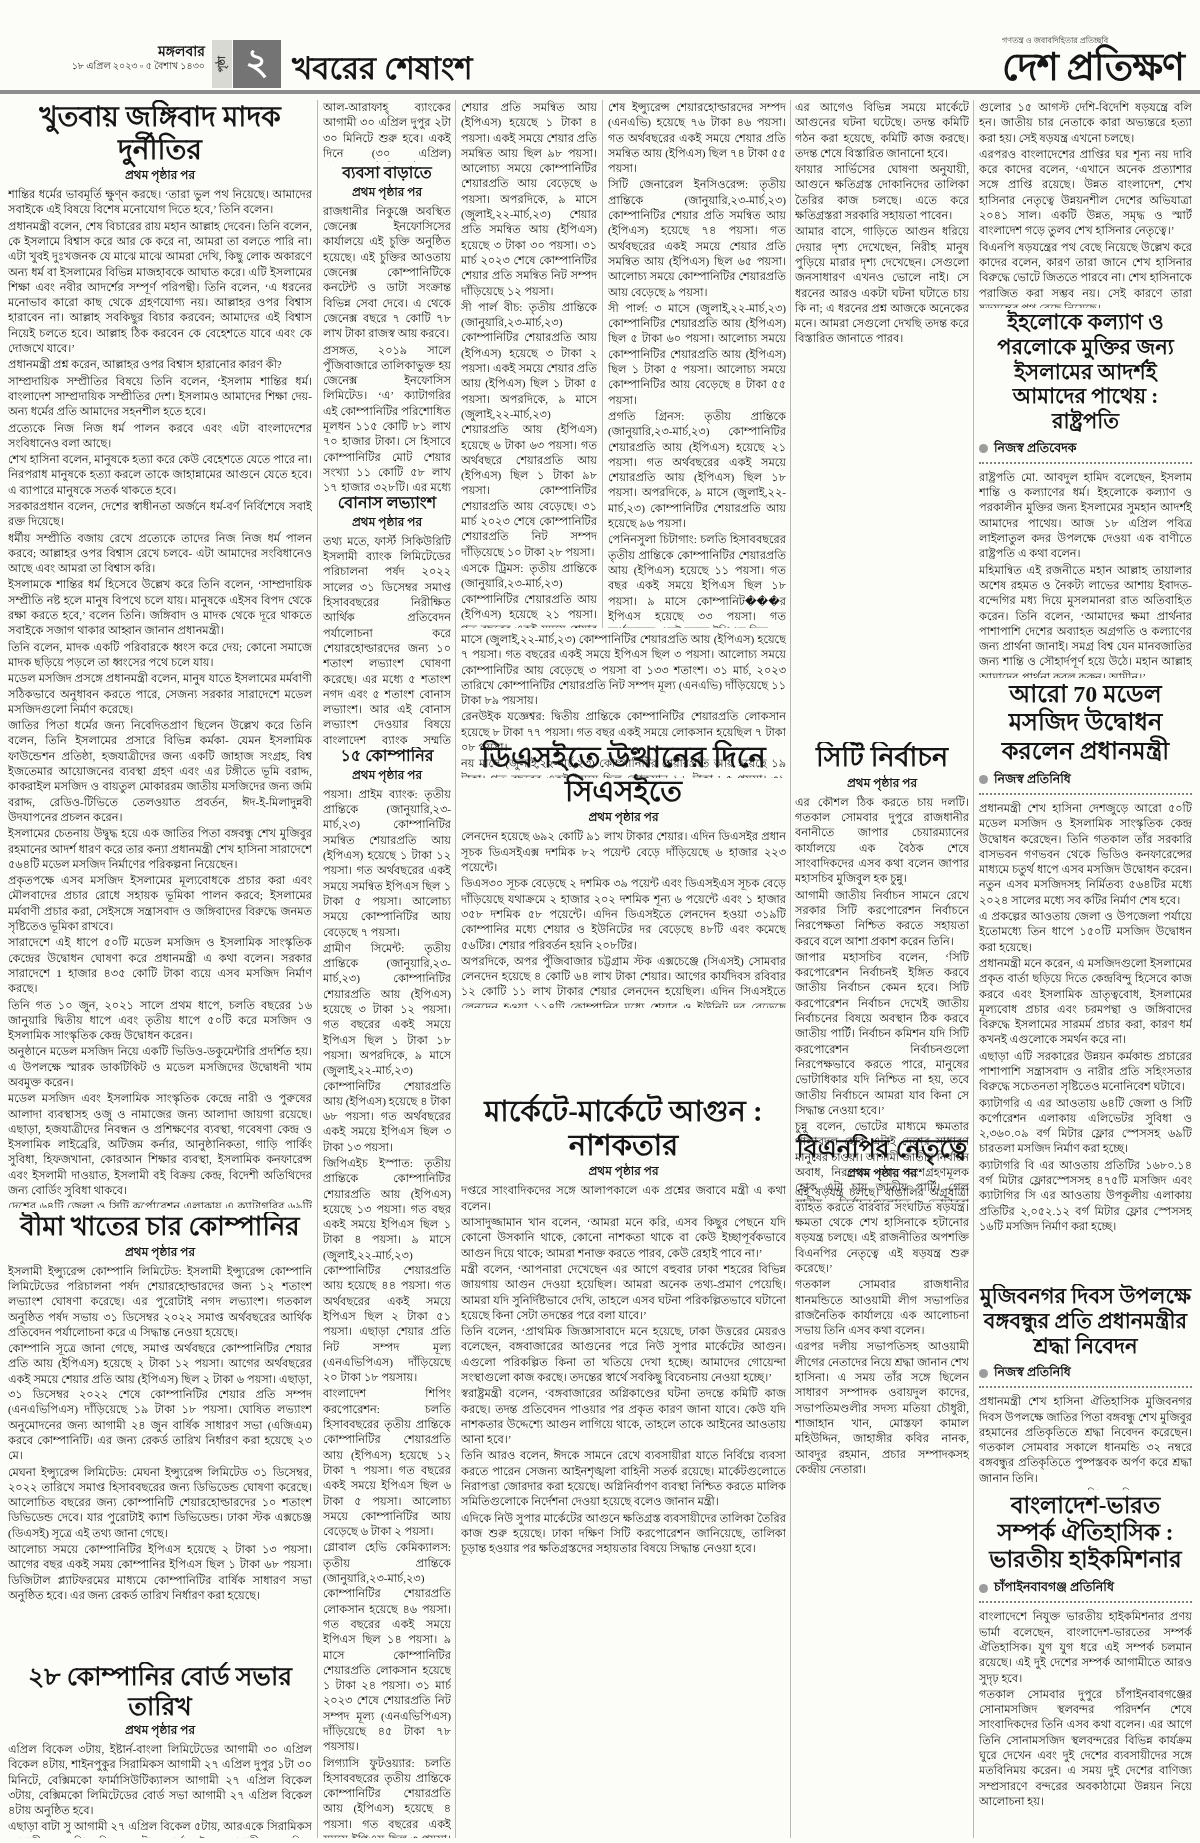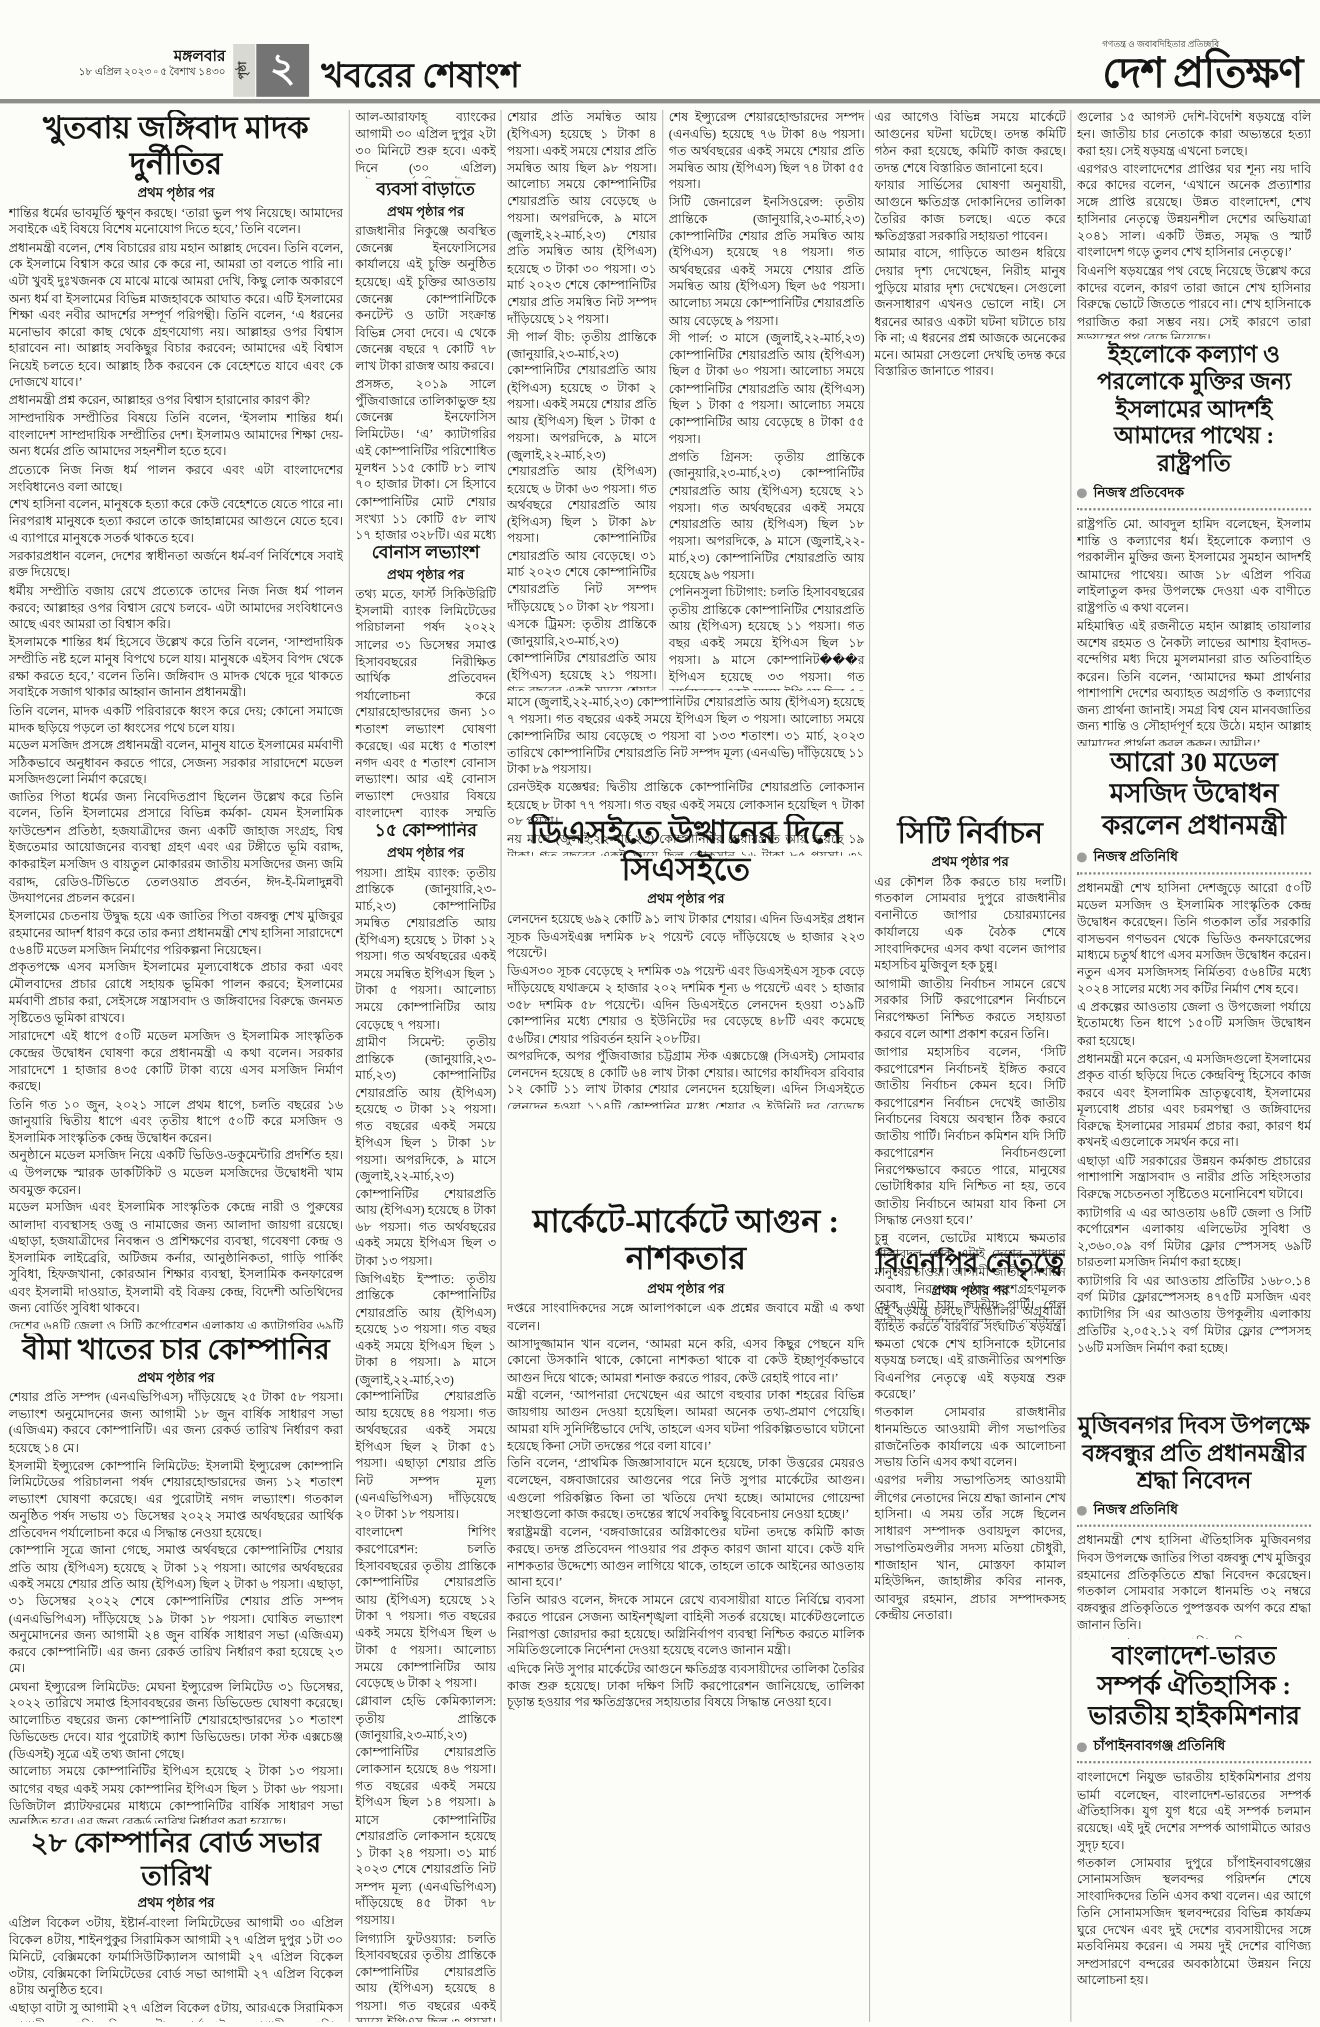--- a/index.html
+++ b/index.html
@@ -83,21 +83,20 @@
         <p>অনুষ্ঠানে মডেল মসজিদ নিয়ে একটি ভিডিও-ডকুমেন্টারি প্রদর্শিত হয়। এ উপলক্ষে স্মারক ডাকটিকিট ও মডেল মসজিদের উদ্বোধনী খাম অবমুক্ত করেন।</p>
         <p>মডেল মসজিদ এবং ইসলামিক সাংস্কৃতিক কেন্দ্রে নারী ও পুরুষের আলাদা ব্যবস্থাসহ ওজু ও নামাজের জন্য আলাদা জায়গা রয়েছে। এছাড়া, হজযাত্রীদের নিবন্ধন ও প্রশিক্ষণের ব্যবস্থা, গবেষণা কেন্দ্র ও ইসলামিক লাইব্রেরি, অটিজম কর্নার, আনুষ্ঠানিকতা, গাড়ি পার্কিং সুবিধা, হিফজখানা, কোরআন শিক্ষার ব্যবস্থা, ইসলামিক কনফারেন্স এবং ইসলামী দাওয়াত, ইসলামী বই বিক্রয় কেন্দ্র, বিদেশী অতিথিদের জন্য বোর্ডিং সুবিধা থাকবে।</p>
         <p>দেশের ৬৪টি জেলা ও সিটি কর্পোরেশন এলাকায় এ ক্যাটাগরির ৬৯টি মসজিদ নির্মাণ করা হচ্ছে। চারতলা বিশিষ্ট এসব মসজিদের প্রতিটির মেঝের আয়তন ২,৩৬০.০৯ বর্গ মিটার। বি ক্যাটাগরির ৪৭৫টি মসজিদ তৈরি করা হচ্ছে, যার আয়তন ১৬৮০.১৪ বর্গ মিটার। উপকূলীয় অঞ্চলে ১৬টি সি ক্যাটাগরির মসজিদের প্রতিটির মেঝের আয়তন ২,০৫২.১২ বর্গ মিটার।</p>
       </div>
   </section>
 
   <section class="story" style="left:8px;top:1212px;width:304px;height:446px;">
     <h2 class="h h26">বীমা খাতের চার কোম্পানির</h2>
     <div class="cont">প্রথম পৃষ্ঠার পর</div>
     <div class="body">
-        <p>শেয়ার প্রতি সম্পদ (এনএভিপিএস) দাঁড়িয়েছে ২৫ টাকা ৫৮ পয়সা। লভ্যাংশ অনুমোদনের জন্য আগামী ১৮ জুন বার্ষিক সাধারণ সভা (এজিএম) করবে কোম্পানিটি। এর জন্য রেকর্ড তারিখ নির্ধারণ করা হয়েছে ১৪ মে।</p>
         <p>ইসলামী ইন্স্যুরেন্স কোম্পানি লিমিটেড: ইসলামী ইন্স্যুরেন্স কোম্পানি লিমিটেডের পরিচালনা পর্ষদ শেয়ারহোল্ডারদের জন্য ১২ শতাংশ লভ্যাংশ ঘোষণা করেছে। এর পুরোটাই নগদ লভ্যাংশ। গতকাল অনুষ্ঠিত পর্ষদ সভায় ৩১ ডিসেম্বর ২০২২ সমাপ্ত অর্থবছরের আর্থিক প্রতিবেদন পর্যালোচনা করে এ সিদ্ধান্ত নেওয়া হয়েছে।</p>
         <p>কোম্পানি সূত্রে জানা গেছে, সমাপ্ত অর্থবছরে কোম্পানিটির শেয়ার প্রতি আয় (ইপিএস) হয়েছে ২ টাকা ১২ পয়সা। আগের অর্থবছরের একই সময়ে শেয়ার প্রতি আয় (ইপিএস) ছিল ২ টাকা ৬ পয়সা। এছাড়া, ৩১ ডিসেম্বর ২০২২ শেষে কোম্পানিটির শেয়ার প্রতি সম্পদ (এনএভিপিএস) দাঁড়িয়েছে ১৯ টাকা ১৮ পয়সা। ঘোষিত লভ্যাংশ অনুমোদনের জন্য আগামী ২৪ জুন বার্ষিক সাধারণ সভা (এজিএম) করবে কোম্পানিটি। এর জন্য রেকর্ড তারিখ নির্ধারণ করা হয়েছে ২৩ মে।</p>
         <p>মেঘনা ইন্স্যুরেন্স লিমিটেড: মেঘনা ইন্স্যুরেন্স লিমিটেড ৩১ ডিসেম্বর, ২০২২ তারিখে সমাপ্ত হিসাববছরের জন্য ডিভিডেন্ড ঘোষণা করেছে। আলোচিত বছরের জন্য কোম্পানিটি শেয়ারহোল্ডারদের ১০ শতাংশ ডিভিডেন্ড দেবে। যার পুরোটাই ক্যাশ ডিভিডেন্ড। ঢাকা স্টক এক্সচেঞ্জ (ডিএসই) সূত্রে এই তথ্য জানা গেছে।</p>
         <p>আলোচ্য সময়ে কোম্পানিটির ইপিএস হয়েছে ২ টাকা ১৩ পয়সা। আগের বছর একই সময় কোম্পানির ইপিএস ছিল ১ টাকা ৬৮ পয়সা। ডিজিটাল প্ল্যাটফরমের মাধ্যমে কোম্পানিটির বার্ষিক সাধারণ সভা অনুষ্ঠিত হবে। এর জন্য রেকর্ড তারিখ নির্ধারণ করা হয়েছে।</p>
       </div>
   </section>
 
   <section class="story" style="left:8px;top:1662px;width:304px;height:176px;">
     <h2 class="h h25">২৮ কোম্পানির বোর্ড সভার তারিখ</h2>
     <div class="cont">প্রথম পৃষ্ঠার পর</div>
@@ -237,21 +236,21 @@
       <span>নিজস্ব প্রতিবেদক</span>
     </div>
     <div class="dotline"></div>
     <div class="body">
         <p>রাষ্ট্রপতি মো. আবদুল হামিদ বলেছেন, ইসলাম শান্তি ও কল্যাণের ধর্ম। ইহলোকে কল্যাণ ও পরকালীন মুক্তির জন্য ইসলামের সুমহান আদর্শই আমাদের পাথেয়। আজ ১৮ এপ্রিল পবিত্র লাইলাতুল কদর উপলক্ষে দেওয়া এক বাণীতে রাষ্ট্রপতি এ কথা বলেন।</p>
         <p>মহিমান্বিত এই রজনীতে মহান আল্লাহ তায়ালার অশেষ রহমত ও নৈকট্য লাভের আশায় ইবাদত-বন্দেগির মধ্য দিয়ে মুসলমানরা রাত অতিবাহিত করেন। তিনি বলেন, ‘আমাদের ক্ষমা প্রার্থনার পাশাপাশি দেশের অব্যাহত অগ্রগতি ও কল্যাণের জন্য প্রার্থনা জানাই। সমগ্র বিশ্ব যেন মানবজাতির জন্য শান্তি ও সৌহার্দপূর্ণ হয়ে উঠে। মহান আল্লাহ আমাদের প্রার্থনা কবুল করুন। আমীন।’</p>
       </div>
   </section>
 
   <section class="story" style="left:979px;top:680px;width:213px;height:602px;">
-    <h2 class="h h24">আরো 30 মডেল মসজিদ উদ্বোধন করলেন প্রধানমন্ত্রী</h2>
+    <h2 class="h h24">আরো 70 মডেল মসজিদ উদ্বোধন করলেন প্রধানমন্ত্রী</h2>
     <div class="byline">
       <span class="dot"></span>
       <span>নিজস্ব প্রতিনিধি</span>
     </div>
     <div class="dotline"></div>
     <div class="body">
         <p>প্রধানমন্ত্রী শেখ হাসিনা দেশজুড়ে আরো ৫০টি মডেল মসজিদ ও ইসলামিক সাংস্কৃতিক কেন্দ্র উদ্বোধন করেছেন। তিনি গতকাল তাঁর সরকারি বাসভবন গণভবন থেকে ভিডিও কনফারেন্সের মাধ্যমে চতুর্থ ধাপে এসব মসজিদ উদ্বোধন করেন। নতুন এসব মসজিদসহ নির্মিতব্য ৫৬৪টির মধ্যে ২০২৪ সালের মধ্যে সব কটির নির্মাণ শেষ হবে।</p>
         <p>এ প্রকল্পের আওতায় জেলা ও উপজেলা পর্যায়ে ইতোমধ্যে তিন ধাপে ১৫০টি মসজিদ উদ্বোধন করা হয়েছে।</p>
         <p>প্রধানমন্ত্রী মনে করেন, এ মসজিদগুলো ইসলামের প্রকৃত বার্তা ছড়িয়ে দিতে কেন্দ্রবিন্দু হিসেবে কাজ করবে এবং ইসলামিক ভ্রাতৃত্ববোধ, ইসলামের মূল্যবোধ প্রচার এবং চরমপন্থা ও জঙ্গিবাদের বিরুদ্ধে ইসলামের সারমর্ম প্রচার করা, কারণ ধর্ম কখনই এগুলোকে সমর্থন করে না।</p>
         <p>এছাড়া এটি সরকারের উন্নয়ন কর্মকান্ড প্রচারের পাশাপাশি সন্ত্রাসবাদ ও নারীর প্রতি সহিংসতার বিরুদ্ধে সচেতনতা সৃষ্টিতেও মনোনিবেশ ঘটাবে।</p>

